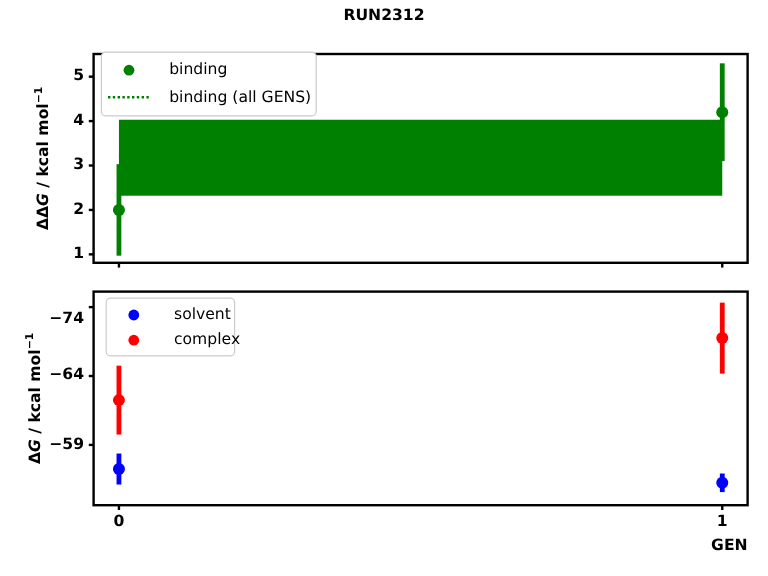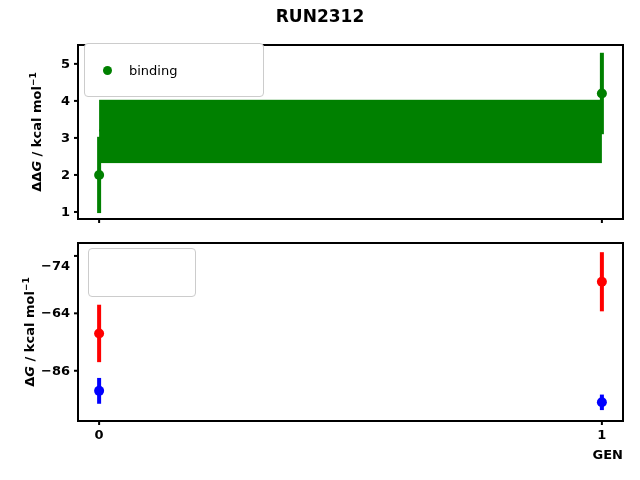--- a/index.html
+++ b/index.html
@@ -2,21 +2,21 @@
 <html><head>
 <meta charset="utf-8">
 <style>
   html,body{margin:0;padding:0;background:#ffffff;}
   .figure{
     position:relative;width:640px;height:480px;background:#ffffff;overflow:hidden;
     font-family:"DejaVu Sans","Liberation Sans",sans-serif;color:#000;
   }
   .fig-title{
     position:absolute;left:0;top:6px;width:640px;text-align:center;
-    font-size:17px;font-weight:bold;
+    font-size:13px;font-weight:bold;
   }
   .xlabel{
     position:absolute;left:78px;top:447px;width:545px;text-align:right;
     font-size:13px;font-weight:bold;
   }
   .ylabel{
     position:absolute;transform:translate(-50%,-50%) rotate(-90deg);
     white-space:nowrap;font-size:13px;font-weight:bold;
   }
   .ylabel sup{font-size:9px;}
@@ -28,21 +28,21 @@
   .xtick{transform:translate(-50%,0);}
   .legend{
     position:absolute;background:#ffffff;border:1px solid #cccccc;border-radius:4px;
     display:flex;flex-direction:column;justify-content:space-evenly;
     box-sizing:border-box;padding:2px 6px 2px 4px;
   }
   .legend-row{display:flex;align-items:center;height:20px;}
   .mcell{width:36px;display:flex;justify-content:center;align-items:center;flex:none;}
   .dot{width:9px;height:9px;border-radius:50%;display:inline-block;}
   .dotline{width:34px;height:0;display:inline-block;}
-  .llabel{margin-left:4px;font-size:13px;white-space:nowrap;}
+  .llabel{margin-left:16px;font-size:13px;white-space:nowrap;}
   svg{position:absolute;left:0;top:0;}
 </style>
 </head>
 <body>
 
 <div class="figure" id="fig">
 
   <svg id="plot" width="640" height="480">
       <line x1="99.11623616236162" x2="601.8837638376384" y1="130.5191489361702" y2="130.5191489361702" stroke="#008000" stroke-width="2" stroke-dasharray="2 3"></line>
       <rect x="99.11623616236162" y="99.79148936170212" width="502.7675276752768" height="63.30638297872342" fill="#008000"></rect>
@@ -86,28 +86,46 @@
 
   <div class="xlabel">GEN</div>
 
   <div class="legend" style="left:84px;top:43px;width:180px;height:54px;">
     <div class="legend-row">
       <span class="mcell">
           <span class="dot" id="lm-binding" style="background: rgb(0, 128, 0);"></span>
         </span>
       <span class="llabel">binding</span>
     </div>
+    <div class="legend-row">
+      <span class="mcell">
+          <span class="dotline" id="lm-band" style="border-top: 2px dotted rgb(0, 128, 0);"></span>
+        </span>
+      <span class="llabel">binding (all GENS)</span>
+    </div>
   </div>
 
   <div class="legend" style="left:88px;top:248px;width:108px;height:49px;">
+    <div class="legend-row">
+      <span class="mcell">
+          <span class="dot" id="lm-solvent" style="background: rgb(0, 0, 255);"></span>
+        </span>
+      <span class="llabel">solvent</span>
+    </div>
+    <div class="legend-row">
+      <span class="mcell">
+          <span class="dot" id="lm-complex" style="background: rgb(255, 0, 0);"></span>
+        </span>
+      <span class="llabel">complex</span>
+    </div>
   </div>
 
 <div class="tick ytick" style="left: 70px; top: 211.966px;">1</div>
     <div class="tick ytick" style="left: 70px; top: 174.945px;">2</div>
     <div class="tick ytick" style="left: 70px; top: 137.923px;">3</div>
     <div class="tick ytick" style="left: 70px; top: 100.902px;">4</div>
     <div class="tick ytick" style="left: 70px; top: 63.8809px;">5</div>
     <div class="tick ytick" style="left: 70px; top: 266px;">−74</div>
     <div class="tick ytick" style="left: 70px; top: 313.339px;">−64</div>
-    <div class="tick ytick" style="left: 70px; top: 370.758px;">−86</div>
+    <div class="tick ytick" style="left: 70px; top: 370.758px;">−59</div>
     <div class="tick xtick" style="left: 99.1162px; top: 428px;">0</div>
     <div class="tick xtick" style="left: 601.884px; top: 428px;">1</div>
   </div>
 
 </body></html>

